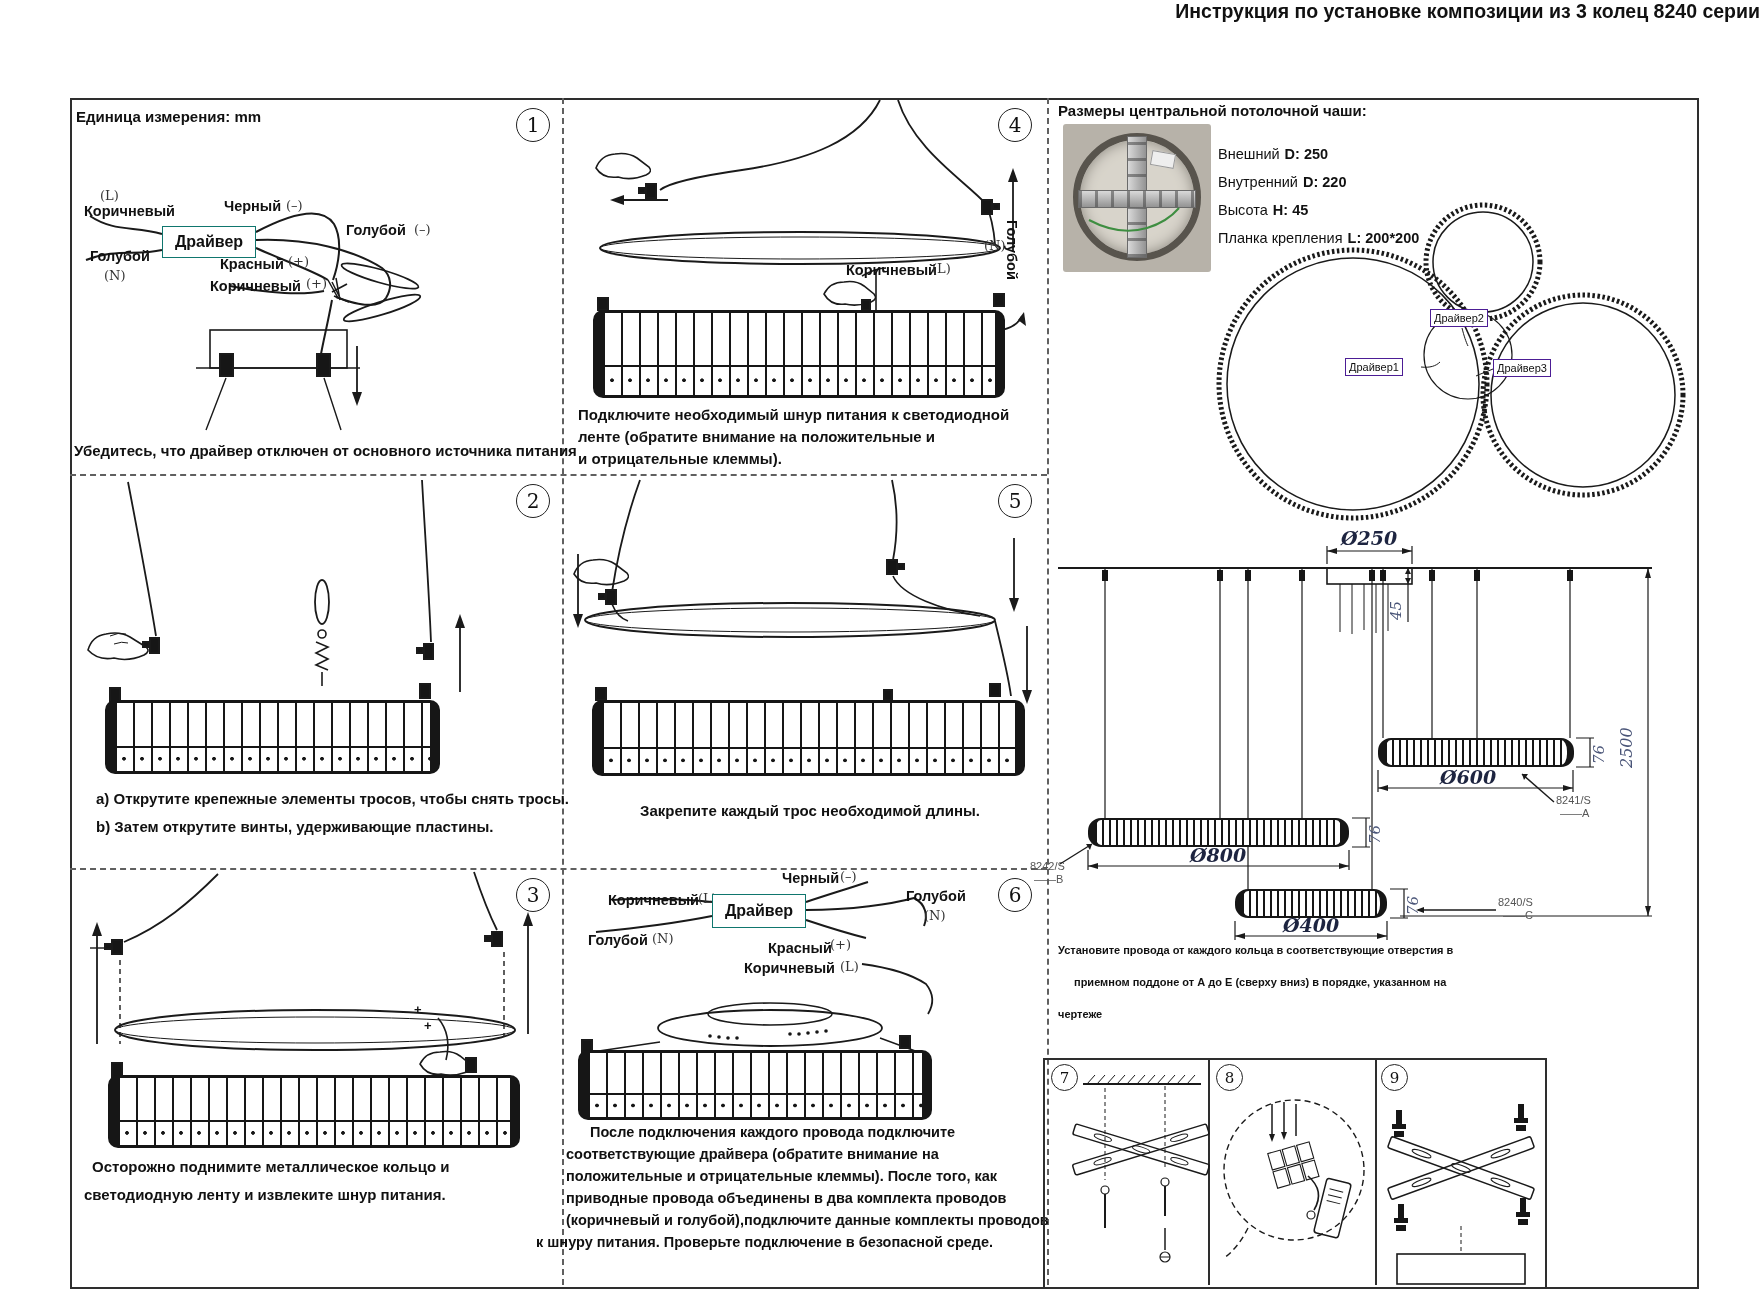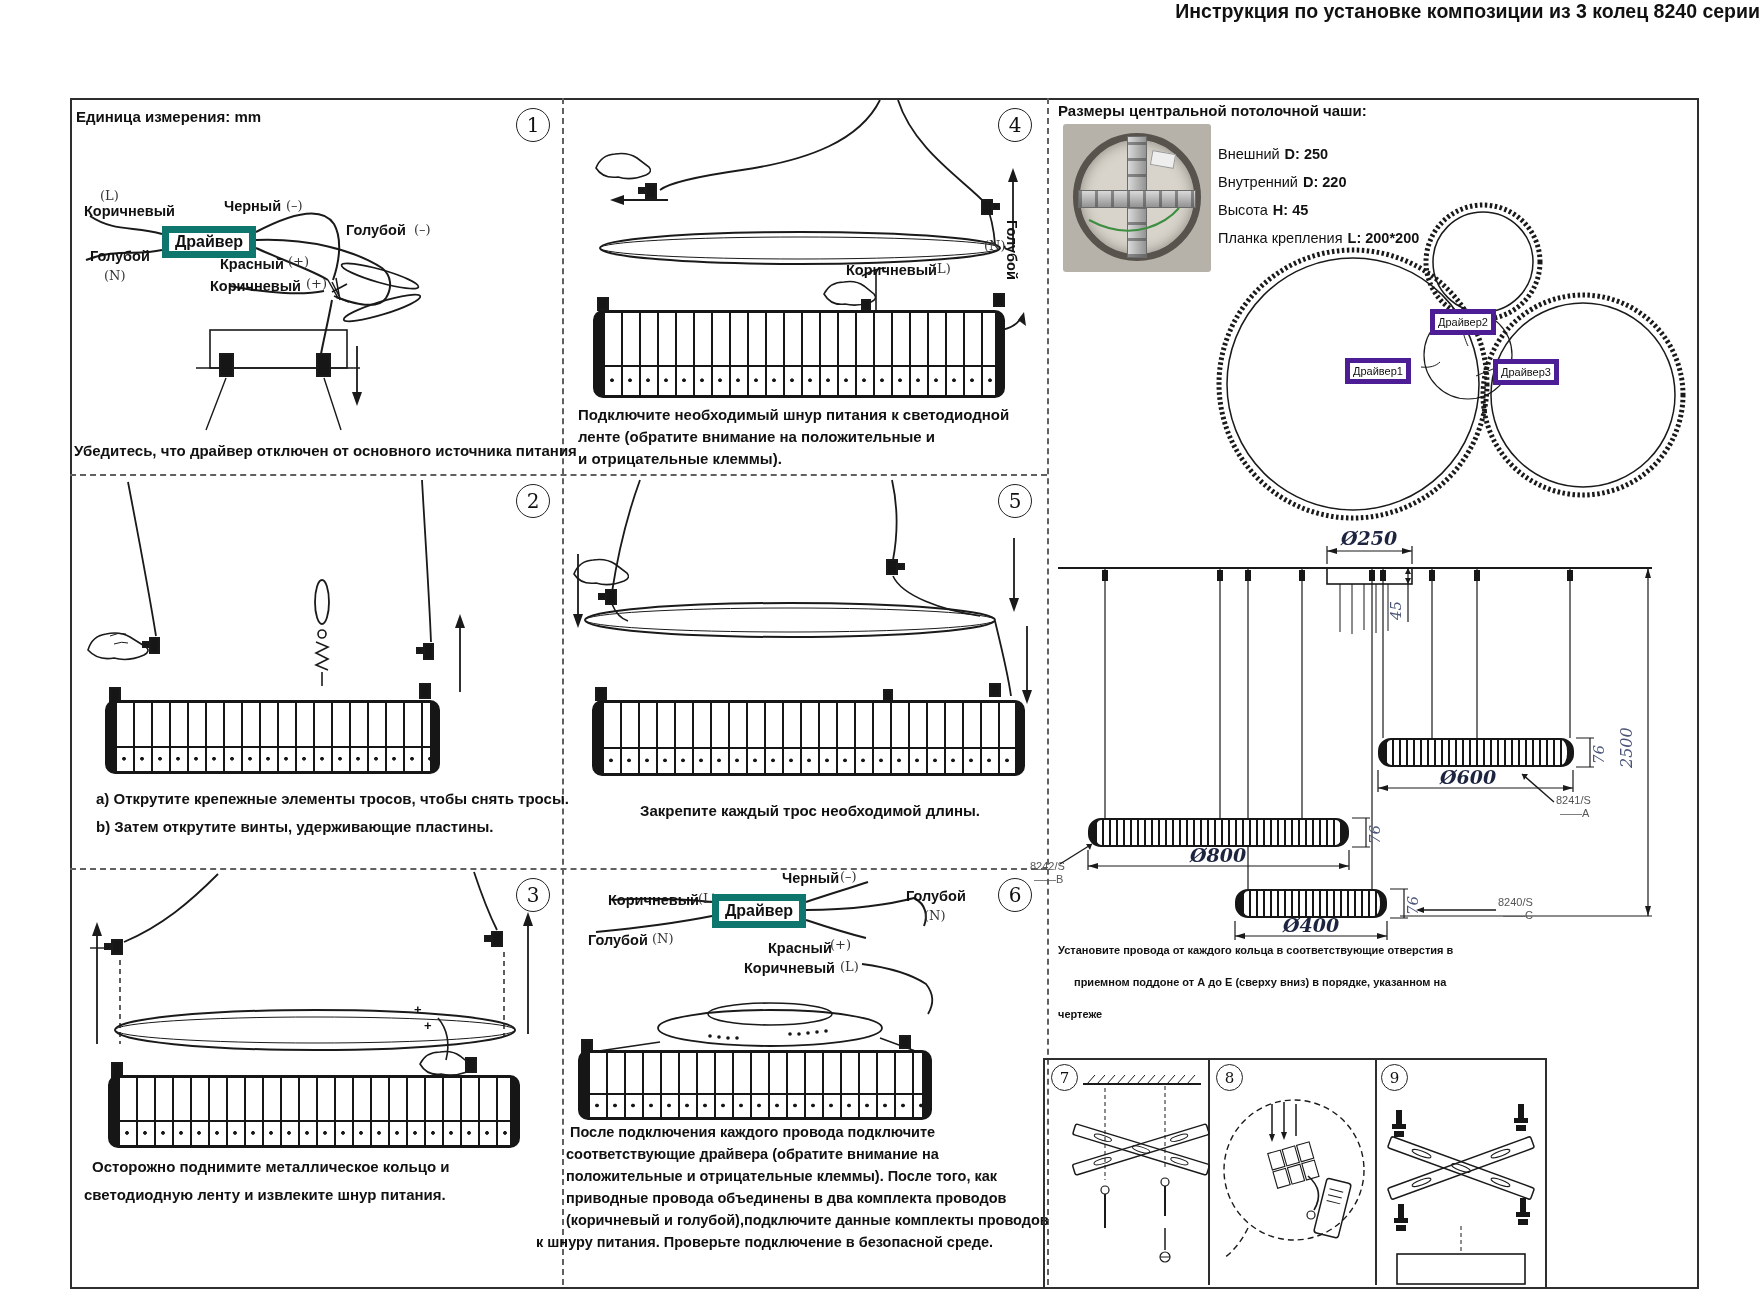--- a/index.html
+++ b/index.html
@@ -10,36 +10,36 @@
   .dashv{width:0;border-left:2px dashed #606060}
   .dashh{height:0;border-top:2px dashed #606060}
   .solidv{width:0;border-left:2px solid #2e2e2e}
   .title{font-size:19.5px;font-weight:bold;text-align:right;width:100%}
   .cap{font-weight:bold;font-size:15px;white-space:nowrap}
   .lbl{font-weight:bold;font-size:14.5px;white-space:nowrap}
   .paren{font-family:"DejaVu Serif",serif;font-weight:normal;font-size:13px;color:#333;white-space:nowrap}
   .circ{border:1.8px solid #222;border-radius:50%;display:flex;align-items:center;justify-content:center;
         font-family:"DejaVu Serif",serif;font-size:20px;background:#fff;box-sizing:border-box}
   .circ.small{font-size:15px}
-  .drv{border:7px solid #0f766e;display:flex;align-items:center;justify-content:center;
+  .drv{border:1px solid #0f766e;display:flex;align-items:center;justify-content:center;
        font-weight:bold;font-size:16px;background:#fff;box-sizing:border-box}
   .bar{border:3px solid #161616;border-left:10px solid #161616;border-right:10px solid #161616;border-radius:10px;
        box-sizing:border-box;background-color:#fff;
        background-image:radial-gradient(circle at 9px 82%,#161616 1.5px,rgba(0,0,0,0) 2.2px),
          linear-gradient(rgba(0,0,0,0) 0 63%,#161616 63% calc(63% + 2px),rgba(0,0,0,0) calc(63% + 2px)),
          repeating-linear-gradient(90deg,#161616 0 2px,rgba(0,0,0,0) 2px 18px);
        background-size:18px 100%,100% 100%,100% 100%;background-repeat:repeat-x,no-repeat,no-repeat}
   .smallbar{border:2px solid #161616;border-left:7px solid #161616;border-right:7px solid #161616;border-radius:13px;
        box-sizing:border-box;background-color:#fff;
        background-image:repeating-linear-gradient(90deg,#161616 0 1.6px,rgba(0,0,0,0) 1.6px 7px)}
   .note{font-weight:bold;font-size:11px;white-space:nowrap}
   .spec{font-size:14.5px;white-space:nowrap}
   .spec b{margin-left:5px}
   .spec-title{font-weight:bold;font-size:15px;white-space:nowrap}
-  .drvtag{border:5px solid #4c1d95;font-size:11px;line-height:16px;padding:0 3px;background:#fff;white-space:nowrap}
+  .drvtag{border:1px solid #4c1d95;font-size:11px;line-height:16px;padding:0 3px;background:#fff;white-space:nowrap}
   .vlbl{font-weight:bold;font-size:14.5px;transform:rotate(90deg);transform-origin:left top;white-space:nowrap}
   svg{overflow:visible}
   svg text.dim-big{font:italic bold 19px "DejaVu Serif",serif;fill:#1d2440;stroke:none}
   svg text.dim-num{font:italic 15px "DejaVu Serif",serif;fill:#4a5578;stroke:none}
   svg text.dim-code{font:11px "Liberation Sans",sans-serif;fill:#555;stroke:none}
   svg text.plus{font:bold 13px "Liberation Sans",sans-serif;fill:#111;stroke:none}
   .photo{background:#b7b2a9;border-radius:3px;overflow:hidden}
   .photo .plate{position:absolute;left:10px;top:9px;width:128px;height:128px;border-radius:50%;
      background:#d8d4cb;border:7px solid #58544d;box-sizing:border-box;box-shadow:inset 0 0 14px #8a867e}
   .photo .vbar{position:absolute;left:64px;top:12px;width:20px;height:122px;border:1px solid #6a6a6a;box-sizing:border-box;
@@ -242,21 +242,21 @@
   <div class="abs drv" style="left:712px;top:894px;width:94px;height:34px;">Драйвер</div>
   <div class="abs lbl" style="left:906px;top:888px;">Голубой</div>
   <div class="abs paren" style="left:924px;top:908px;">(N)</div>
   <div class="abs lbl" style="left:588px;top:932px;">Голубой</div>
   <div class="abs paren" style="left:652px;top:931px;">(N)</div>
   <div class="abs lbl" style="left:768px;top:940px;">Красный</div>
   <div class="abs paren" style="left:830px;top:937px;">(+)</div>
   <div class="abs lbl" style="left:744px;top:960px;">Коричневый</div>
   <div class="abs paren" style="left:840px;top:959px;">(L)</div>
   <div class="abs bar" style="left:578px;top:1050px;width:354px;height:70px;"></div>
-  <div class="abs cap" style="left:570px;top:1124px;font-size:14.5px;">После подключения каждого провода подключите</div>
+  <div class="abs cap" style="left:590px;top:1124px;font-size:14.5px;">После подключения каждого провода подключите</div>
   <div class="abs cap" style="left:566px;top:1146px;font-size:14.5px;">соответствующие драйвера (обратите внимание на</div>
   <div class="abs cap" style="left:566px;top:1168px;font-size:14.5px;">положительные и отрицательные клеммы). После того, как</div>
   <div class="abs cap" style="left:566px;top:1190px;font-size:14.5px;">приводные провода объединены в два  комплекта   проводов</div>
   <div class="abs cap" style="left:566px;top:1212px;font-size:14.5px;">(коричневый и голубой),подключите данные комплекты проводов</div>
   <div class="abs cap" style="left:536px;top:1234px;font-size:14.5px;">к  шнуру питания.   Проверьте подключение в безопасной среде.</div>
 
   <div class="abs spec-title" style="left:1058px;top:102px;">Размеры центральной потолочной чаши:</div>
   <div class="abs photo" style="left:1063px;top:124px;width:148px;height:148px;">
     <div class="plate"></div>
     <div class="vbar"></div>

